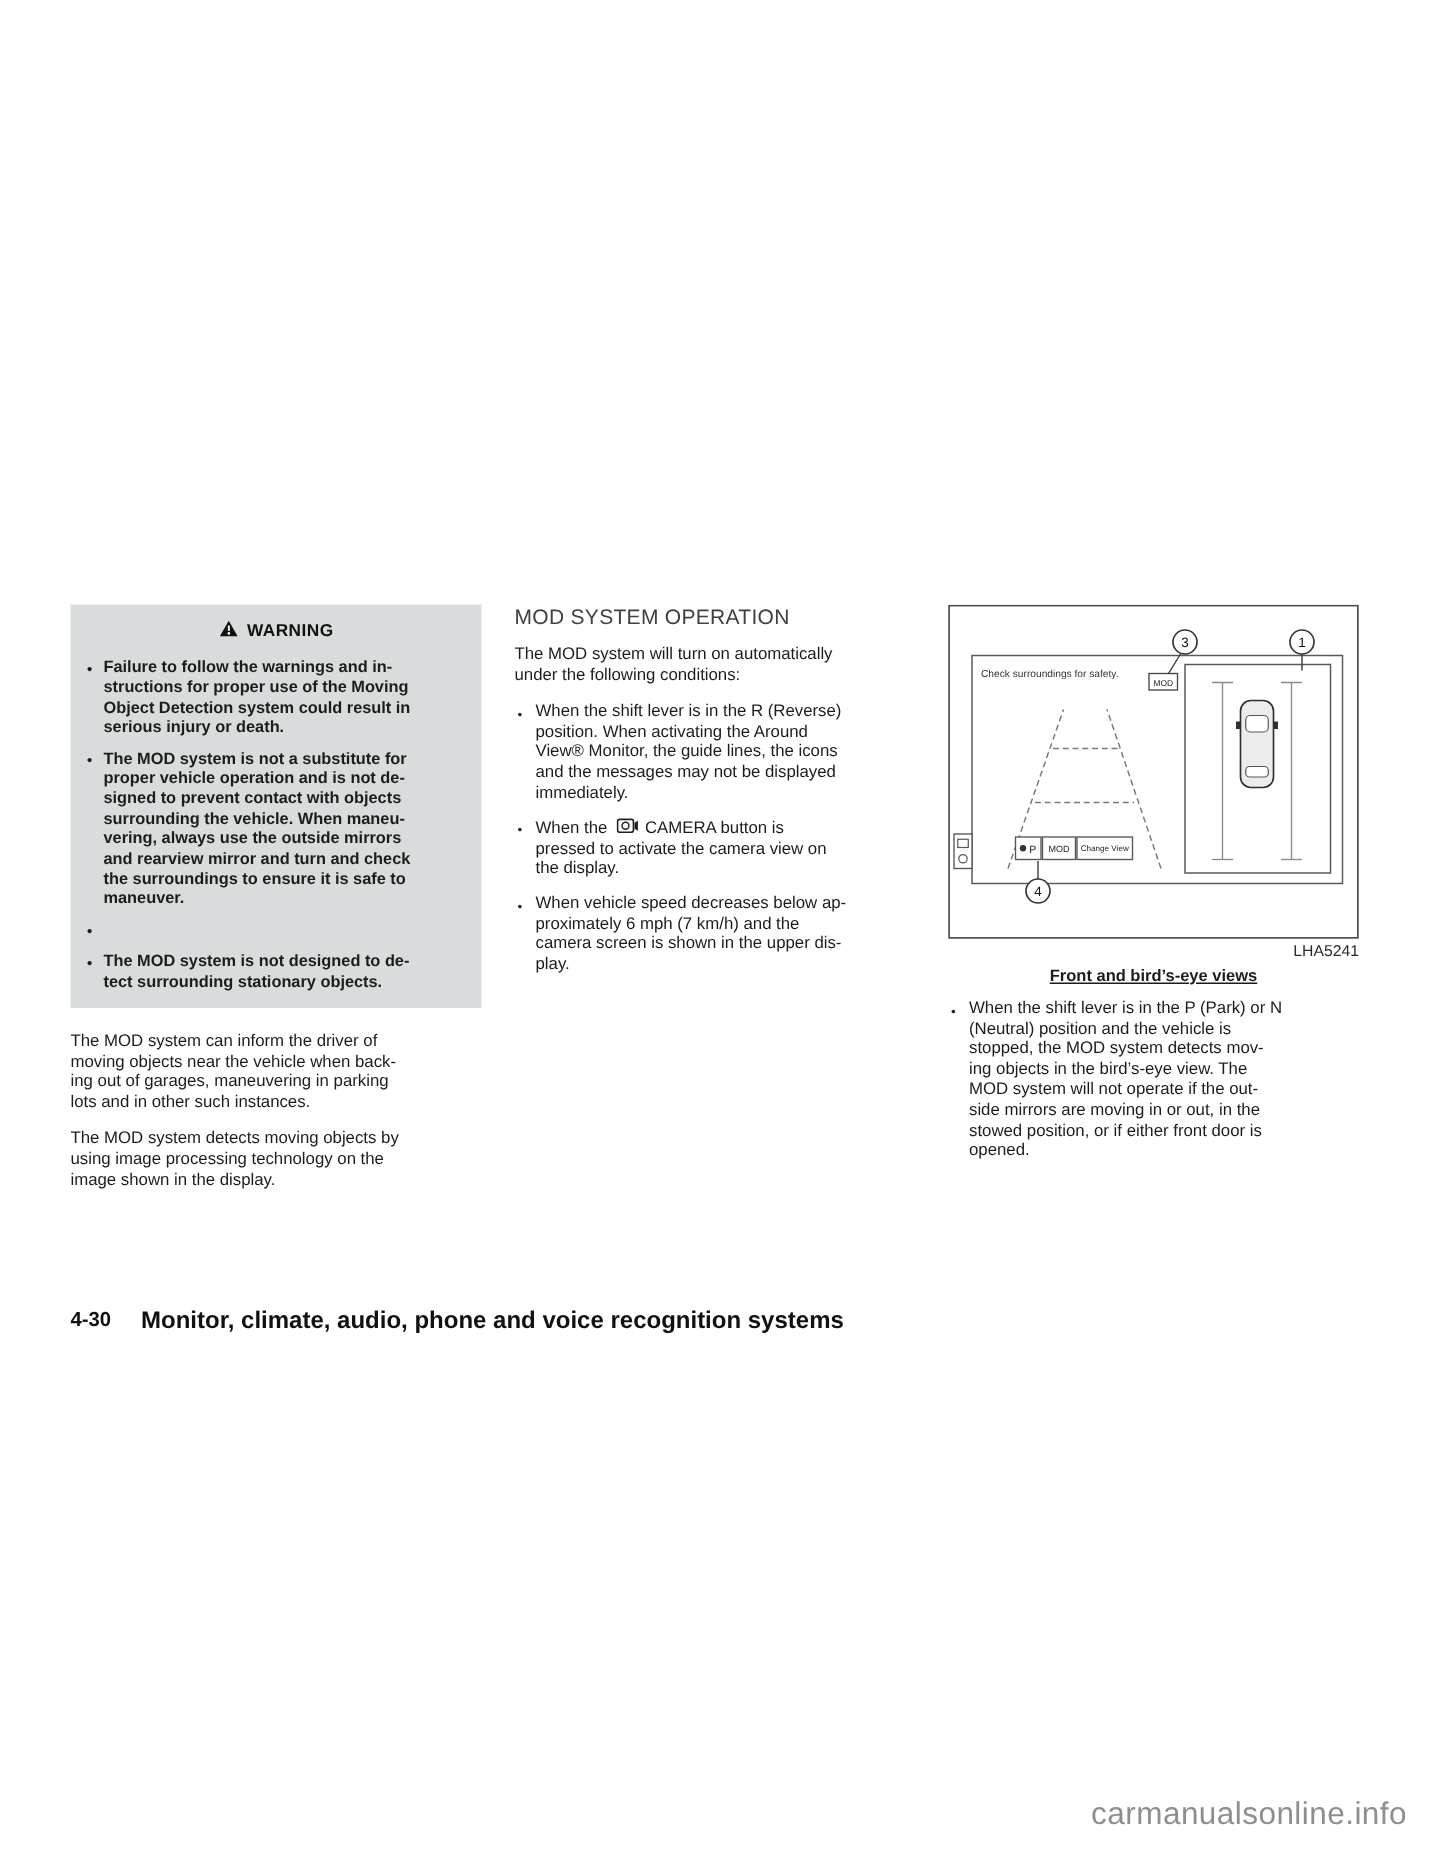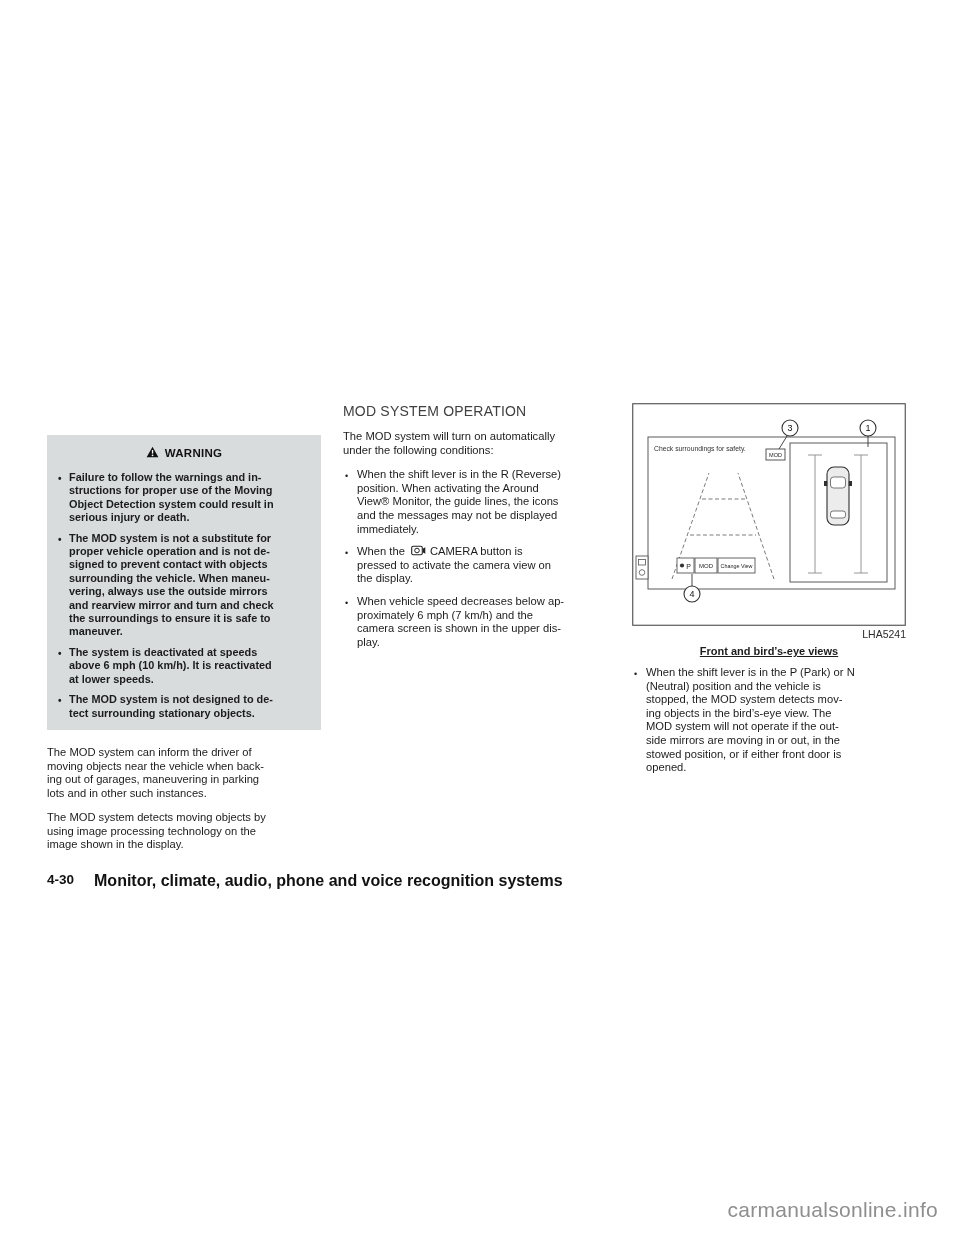--- a/index.html
+++ b/index.html
@@ -2,21 +2,21 @@
 <html><head>
 <meta charset="utf-8">
 <style>
   * { box-sizing: border-box; }
   html,body { margin:0; padding:0; background:#fff; }
   .page {
     position:relative; width:960px; height:1242px; background:#ffffff;
     font-family:"Liberation Sans","DejaVu Sans",sans-serif; color:#1c1c1c; overflow:hidden;
   }
   .col { position:absolute; top:403px; width:274px; }
-  #col-left  { left:47px;margin-top:32px; }
+  #col-left  { left:47px; }
   #col-mid   { left:343px; }
   #col-right { left:632px; }
 
   .pre { white-space:pre-line; }
 
   
   .warning-box { background:#d8dcdd; padding:9px 11px 3px 11px; margin-bottom:16px; }
   .warning-header { display:flex; justify-content:center; align-items:center; gap:6px; margin-bottom:9px; }
   .warning-title { font-weight:bold; font-size:11.5px; letter-spacing:0.3px; color:#111; }
   .w-item { display:flex; margin-bottom:7px; font-weight:bold; font-size:10.9px; line-height:13.4px; }
@@ -75,23 +75,20 @@
 proper vehicle operation and is not de-
 signed to prevent contact with objects
 surrounding the vehicle. When maneu-
 vering, always use the outside mirrors
 and rearview mirror and turn and check
 the surroundings to ensure it is safe to
 maneuver.</span>
       </div>
       <div class="w-item">
         <span class="w-bullet">•</span>
-        <span class="pre">The system is deactivated at speeds
-above 6 mph (10 km/h). It is reactivated
-at lower speeds.</span>
       </div>
       <div class="w-item">
         <span class="w-bullet">•</span>
         <span class="pre">The MOD system is not designed to de-
 tect surrounding stationary objects.</span>
       </div>
     </div>
     <p class="para pre">The MOD system can inform the driver of
 moving objects near the vehicle when back-
 ing out of garages, maneuvering in parking

